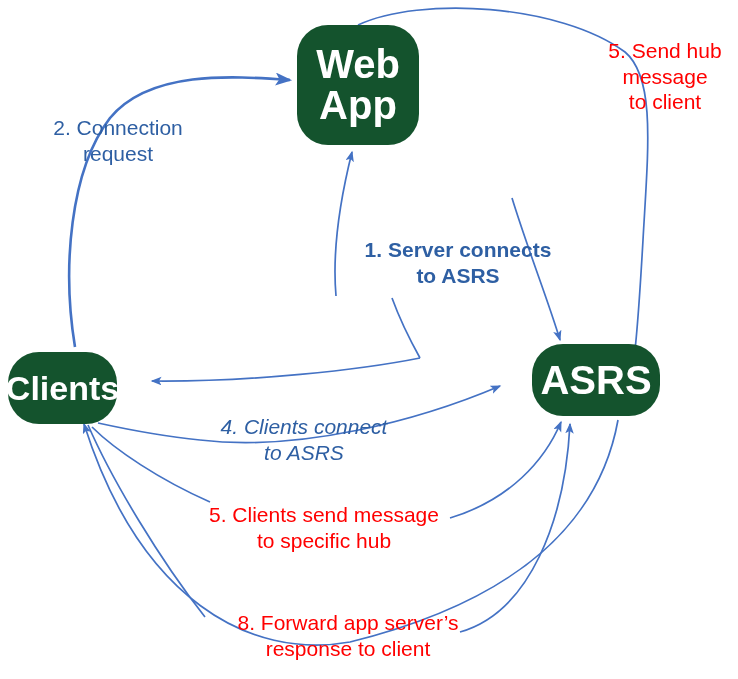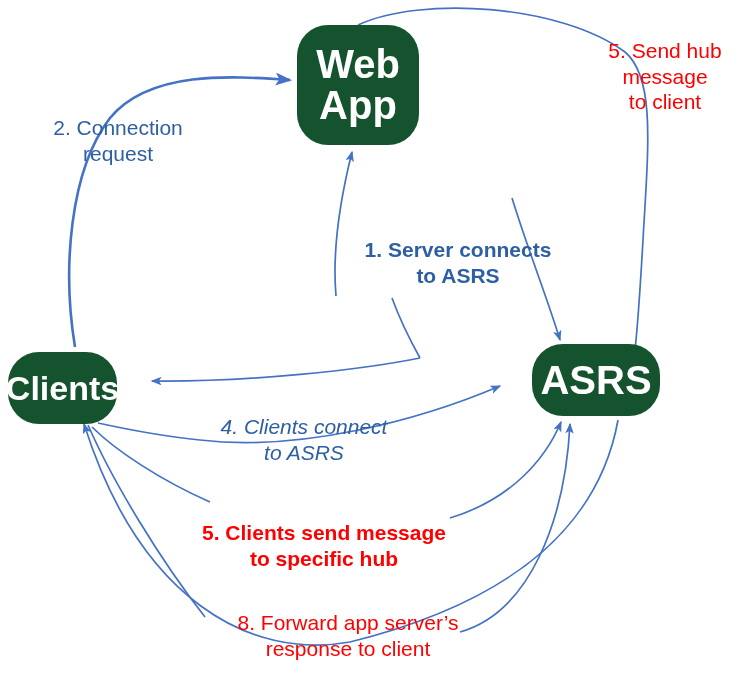--- a/index.html
+++ b/index.html
@@ -135,21 +135,21 @@
   <div class="lbl blue" style="left:20px; top:115px; width:196px;">2. Connection
 request</div>
 
   <div class="lbl blue" style="left:358px; top:237px; width:200px;font-weight:bold;">1. Server connects
 to ASRS</div>
 
 
   <div class="lbl blue" style="left:204px; top:414px; width:200px;font-style:italic;">4. Clients connect
 to ASRS</div>
 
-  <div class="lbl red" style="left:198px; top:520px; width:252px;font-weight:bold;">5. Clients send message
+  <div class="lbl red" style="left:198px; top:502px; width:252px;">5. Clients send message
 to specific hub</div>
 
 
   <div class="lbl red" style="left:594px; top:38px; width:142px;">5. Send hub
 message
 to client</div>
 
   <div class="lbl red" style="left:210px; top:610px; width:276px;">8. Forward app server’s
 response to client</div>
 

